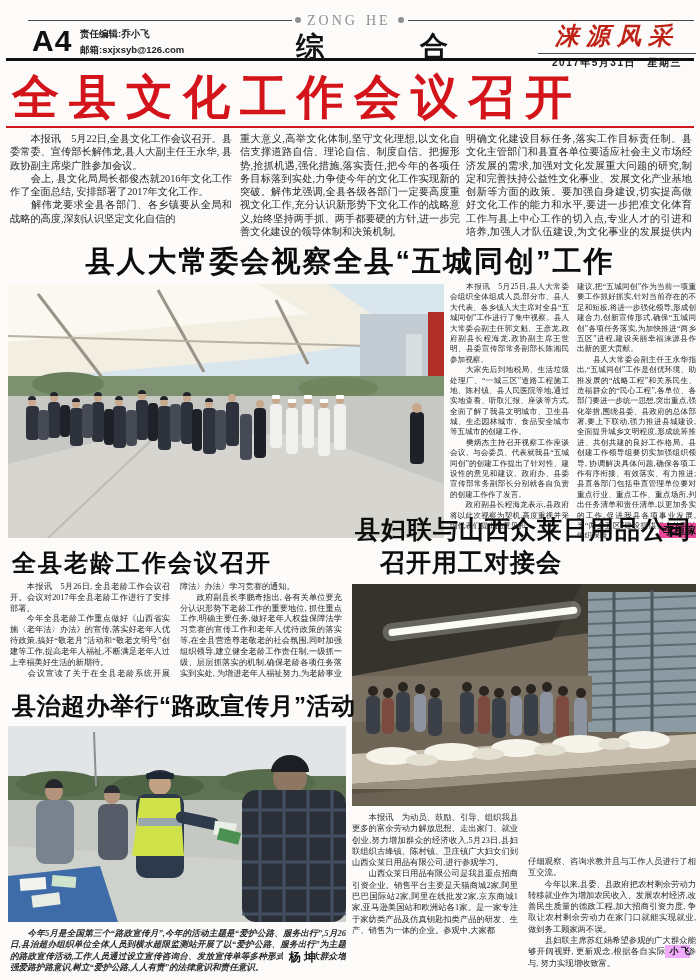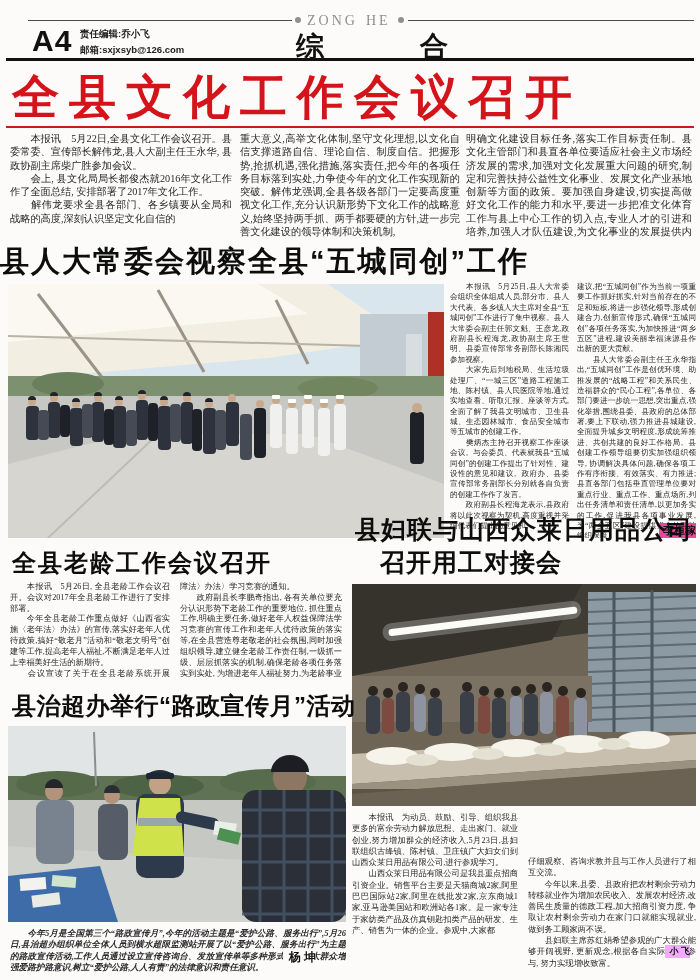--- a/index.html
+++ b/index.html
@@ -52,35 +52,40 @@
   <span class="abs pinyin" style="left:307px;top:13px;">ZONG</span>
   <span class="abs pinyin" style="left:366px;top:13px;">HE</span>
   <div class="abs section-name" style="left:296px;top:28px;">综　合</div>
 
   <div class="abs pageno" style="left:32px;top:24px;">A4</div>
   <div class="abs editor" style="left:80px;top:26px;">
     <div>责任编辑:乔小飞</div>
     <div>邮箱:sxjxsyb@126.com</div>
   </div>
 
+  <div class="abs" style="left:538px;top:20px;width:158px;text-align:center;">
+    <div class="masthead-name">涞源风采</div>
+    <div class="rule-thin" style="margin-top:1px;"></div>
+    <div class="masthead-date">2017年5月31日　星期三</div>
+  </div>
 
   <div class="abs rule-thick" style="left:6px;top:58px;width:688px;"></div>
 </div>
 
 <div class="abs h-red" style="left:12px;top:66px;">全县文化工作会议召开</div>
 <div class="abs red-rule" style="left:6px;top:126px;width:688px;"></div>
 
 <div class="abs bodytext" style="left:10px;top:132px;width:222px;height:106px;font-size:10.2px;line-height:1.3;">　　本报讯　5月22日,全县文化工作会议召开。县委常委、宣传部长解伟龙,县人大副主任王永华, 县政协副主席柴广胜参加会议。
 　　会上, 县文化局局长都俊杰就2016年文化工作作了全面总结, 安排部署了2017年文化工作。
 　　解伟龙要求全县各部门、各乡镇要从全局和战略的高度,深刻认识坚定文化自信的</div>
 <div class="abs bodytext" style="left:240px;top:132px;width:220px;height:106px;font-size:10.2px;line-height:1.3;">重大意义,高举文化体制,坚守文化理想,以文化自信支撑道路自信、理论自信、制度自信。把握形势,抢抓机遇,强化措施,落实责任,把今年的各项任务目标落到实处,力争使今年的文化工作实现新的突破。解伟龙强调,全县各级各部门一定要高度重视文化工作,充分认识新形势下文化工作的战略意义,始终坚持两手抓、两手都要硬的方针,进一步完善文化建设的领导体制和决策机制,</div>
 <div class="abs bodytext" style="left:466px;top:132px;width:226px;height:106px;font-size:10.2px;line-height:1.3;">明确文化建设目标任务,落实工作目标责任制。县文化主管部门和县直各单位要适应社会主义市场经济发展的需求,加强对文化发展重大问题的研究,制定和完善扶持公益性文化事业、发展文化产业基地创新等方面的政策。要加强自身建设,切实提高做好文化工作的能力和水平,要进一步把准文化体育工作与县上中心工作的切入点,专业人才的引进和培养,加强人才队伍建设,为文化事业的发展提供内在动力。要深化文化体制改革、激发文体工作者的积极性和创造性,要抢抓机遇,开拓进取,为建设两乡五区作出新的更大贡献,以优异成绩迎接党的十九大胜利召开。
 　　会议还对2016年度全县文化工作先进集体和先进个人进行了表彰。</div>
 
-<div class="abs h-black" style="left:0;top:242px;width:700px;font-size:29px;letter-spacing:2px;">县人大常委会视察全县“五城同创”工作</div>
+<div class="abs h-black" style="left:0;top:242px;width:700px;text-align:center;font-size:29px;letter-spacing:2px;">县人大常委会视察全县“五城同创”工作</div>
 
 <div class="abs photo" style="left:8px;top:284px;width:436px;height:254px;">
   <svg width="436" height="254" viewBox="0 0 436 254">
     <rect x="0" y="0" width="436" height="254" fill="#cfdde8"></rect>
     <rect x="0" y="0" width="436" height="110" fill="#d9e6ee"></rect>
 
     <polygon points="0,0 320,0 398,54 260,74 0,96" fill="#f2eee2"></polygon>
     <polygon points="0,0 250,0 300,30 60,52 0,58" fill="#faf8f0"></polygon>
     <line x1="30" y1="10" x2="96" y2="96" stroke="#9a9488" stroke-width="3"></line>
     <line x1="150" y1="6" x2="196" y2="88" stroke="#9a9488" stroke-width="3"></line>

